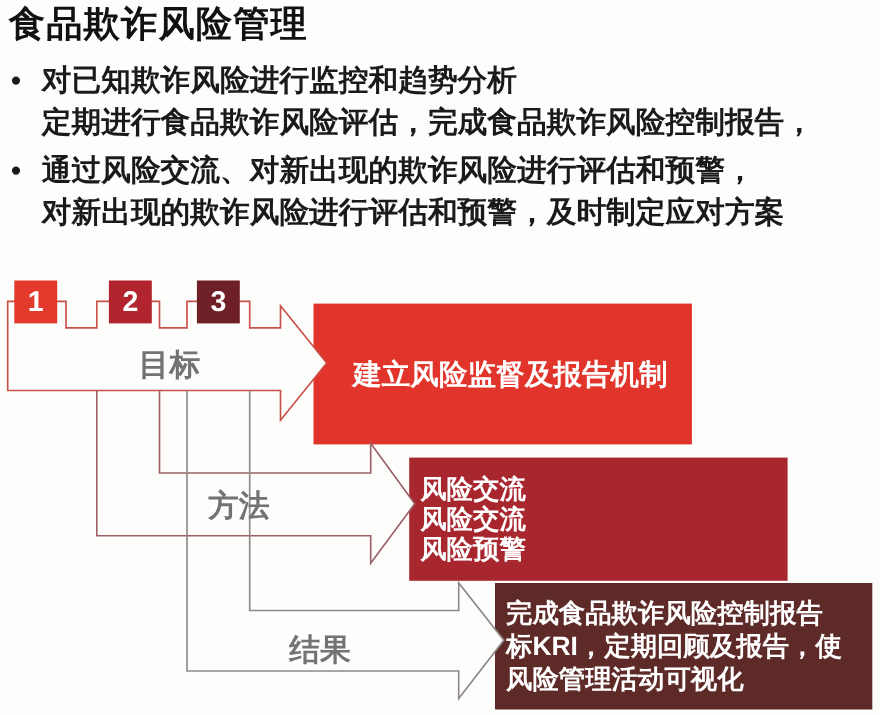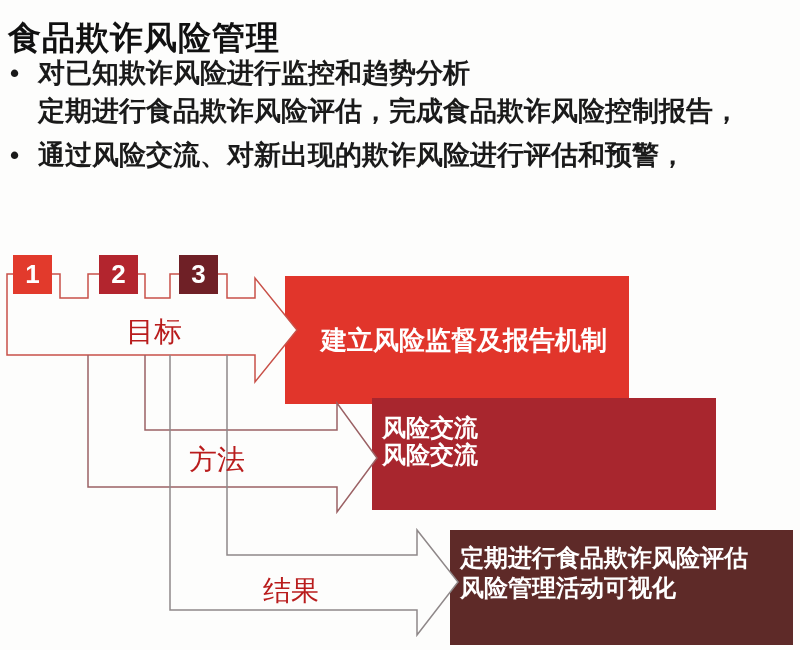--- a/index.html
+++ b/index.html
@@ -3,21 +3,21 @@
 <meta charset="utf-8">
 <style>
   html,body{margin:0;padding:0;background:#ffffff;}
   .page{
     position:relative;width:800px;height:650px;overflow:hidden;
     background:#fdfdfc;
     font-family:"Liberation Sans","DejaVu Sans",sans-serif;
     color:#1a1a1a;
   }
   .title{
-    position:absolute;left:8px;top:16px;margin:0;
+    position:absolute;left:8px;top:0px;margin:0;
     font-size:33px;font-weight:bold;color:#111;letter-spacing:1px;
   }
   .bullets{position:absolute;left:10px;top:54px;width:780px;}
   .bullet{display:flex;align-items:flex-start;}
   .bullet + .bullet{margin-top:6px;}
   .bullet .marker{
     width:28px;flex:0 0 28px;font-size:26px;line-height:38px;
     font-weight:600;color:#1a1a1a;
   }
   .blines{flex:1;}
@@ -26,33 +26,33 @@
   .stepbox{
     position:absolute;width:39px;height:39px;top:255px;z-index:3;
     display:flex;align-items:center;justify-content:center;
     color:#fff;font-size:26px;font-weight:bold;
   }
   .step1{left:13px;background:#e23a2c;}
   .step2{left:99px;background:#b3252e;}
   .step3{left:179px;background:#6f2026;}
   .rowlabel{
     position:absolute;width:110px;text-align:center;z-index:3;
-    font-size:28px;font-weight:normal;color:#b91c1c;
+    font-size:28px;font-weight:bold;color:#737373;
   }
   .label1{left:99px;top:313px;}
   .label2{left:162px;top:441px;}
   .label3{left:236px;top:572px;}
   .cbox{position:absolute;z-index:1;color:#fff;font-weight:600;}
   .cbox1{
     left:285px;top:276px;width:344px;height:128px;background:#e1352b;
     display:flex;align-items:center;padding-left:36px;box-sizing:border-box;
     font-size:26px;
   }
   .cbox2{
-    left:372px;top:398px;width:344px;height:112px;background:#a8262e;
+    left:372px;top:416px;width:344px;height:112px;background:#a8262e;
     padding:16px 0 0 10px;box-sizing:border-box;
     font-size:24px;line-height:27px;
   }
   .cbox3{
     left:450px;top:530px;width:343px;height:115px;background:#5e2a28;
     padding:13px 0 0 10px;box-sizing:border-box;
     font-size:24px;line-height:30px;
   }
   .boxline{white-space:nowrap;}
 </style>
@@ -68,33 +68,36 @@
       <span class="marker">•</span>
       <div class="blines">
         <div class="bline">对已知欺诈风险进行监控和趋势分析</div>
         <div class="bline">定期进行食品欺诈风险评估，完成食品欺诈风险控制报告，</div>
       </div>
     </div>
     <div class="bullet">
       <span class="marker">•</span>
       <div class="blines">
         <div class="bline">通过风险交流、对新出现的欺诈风险进行评估和预警，</div>
+        <div class="bline">对新出现的欺诈风险进行评估和预警，及时制定应对方案</div>
       </div>
     </div>
   </div>
 
   <div class="cbox cbox1">
     <div class="boxline">建立风险监督及报告机制</div>
   </div>
   <div class="cbox cbox2">
     <div class="boxline">风险交流</div>
     <div class="boxline">风险交流</div>
+    <div class="boxline">风险预警</div>
   </div>
   <div class="cbox cbox3">
-    <div class="boxline">定期进行食品欺诈风险评估</div>
+    <div class="boxline">完成食品欺诈风险控制报告</div>
+    <div class="boxline">标KRI，定期回顾及报告，使</div>
     <div class="boxline">风险管理活动可视化</div>
   </div>
 
   <svg class="diagram" width="800" height="400" viewBox="0 0 800 400">
     <g fill="#fdfdfc" stroke="none">
       <path d="M7,24 H60 V48 H88 V24 H145 V48 H170 V24 H227 V48 H255 V28 L297,80 L255,132 V105 H7 Z"></path>
       <path d="M145,105 V180 H337 V153 L377,208 L337,262 V237 H88 V105"></path>
       <path d="M227,105 V305 H417 V280 L458,332 L417,385 V360 H170 V105"></path>
     </g>
     <g fill="none" stroke-width="1.5">

